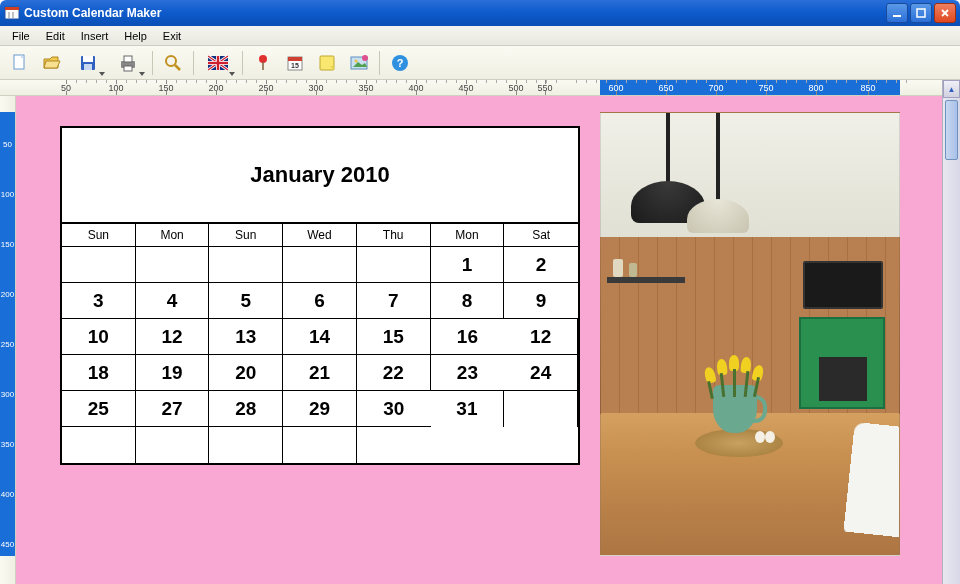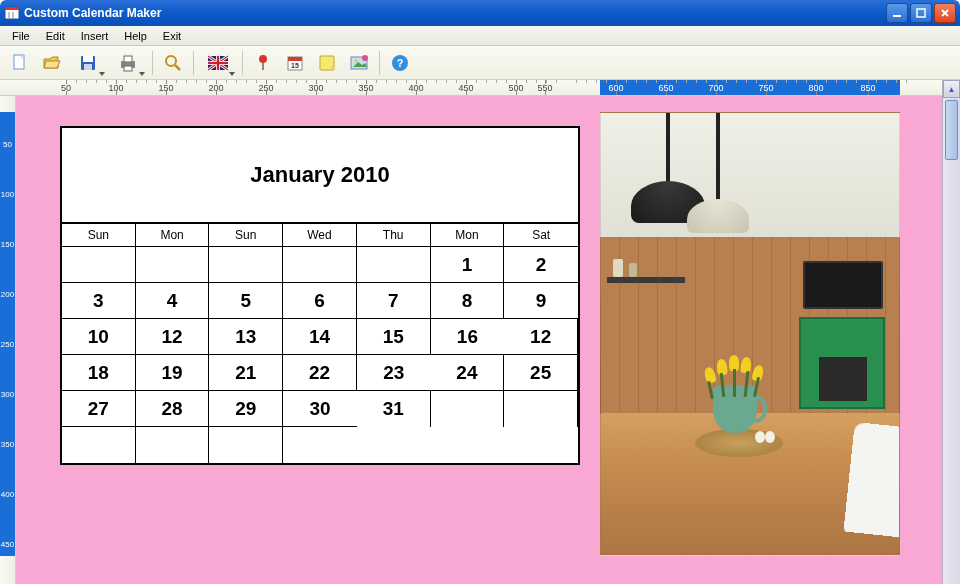--- a/index.html
+++ b/index.html
@@ -352,20 +352,21 @@
         <div class="cal-cell last-col">9</div>
         <div class="cal-cell">10</div>
         <div class="cal-cell">12</div>
         <div class="cal-cell">13</div>
         <div class="cal-cell">14</div>
         <div class="cal-cell">15</div>
         <div class="cal-cell last-col">16</div>
         <div class="cal-cell">12</div>
         <div class="cal-cell">18</div>
         <div class="cal-cell">19</div>
+        <div class="cal-cell">20</div>
         <div class="cal-cell">21</div>
         <div class="cal-cell">22</div>
         <div class="cal-cell last-col">23</div>
         <div class="cal-cell">24</div>
         <div class="cal-cell">25</div>
         <div class="cal-cell">27</div>
         <div class="cal-cell">28</div>
         <div class="cal-cell">29</div>
         <div class="cal-cell last-col">30</div>
         <div class="cal-cell" style="border-bottom: none;">31</div>

